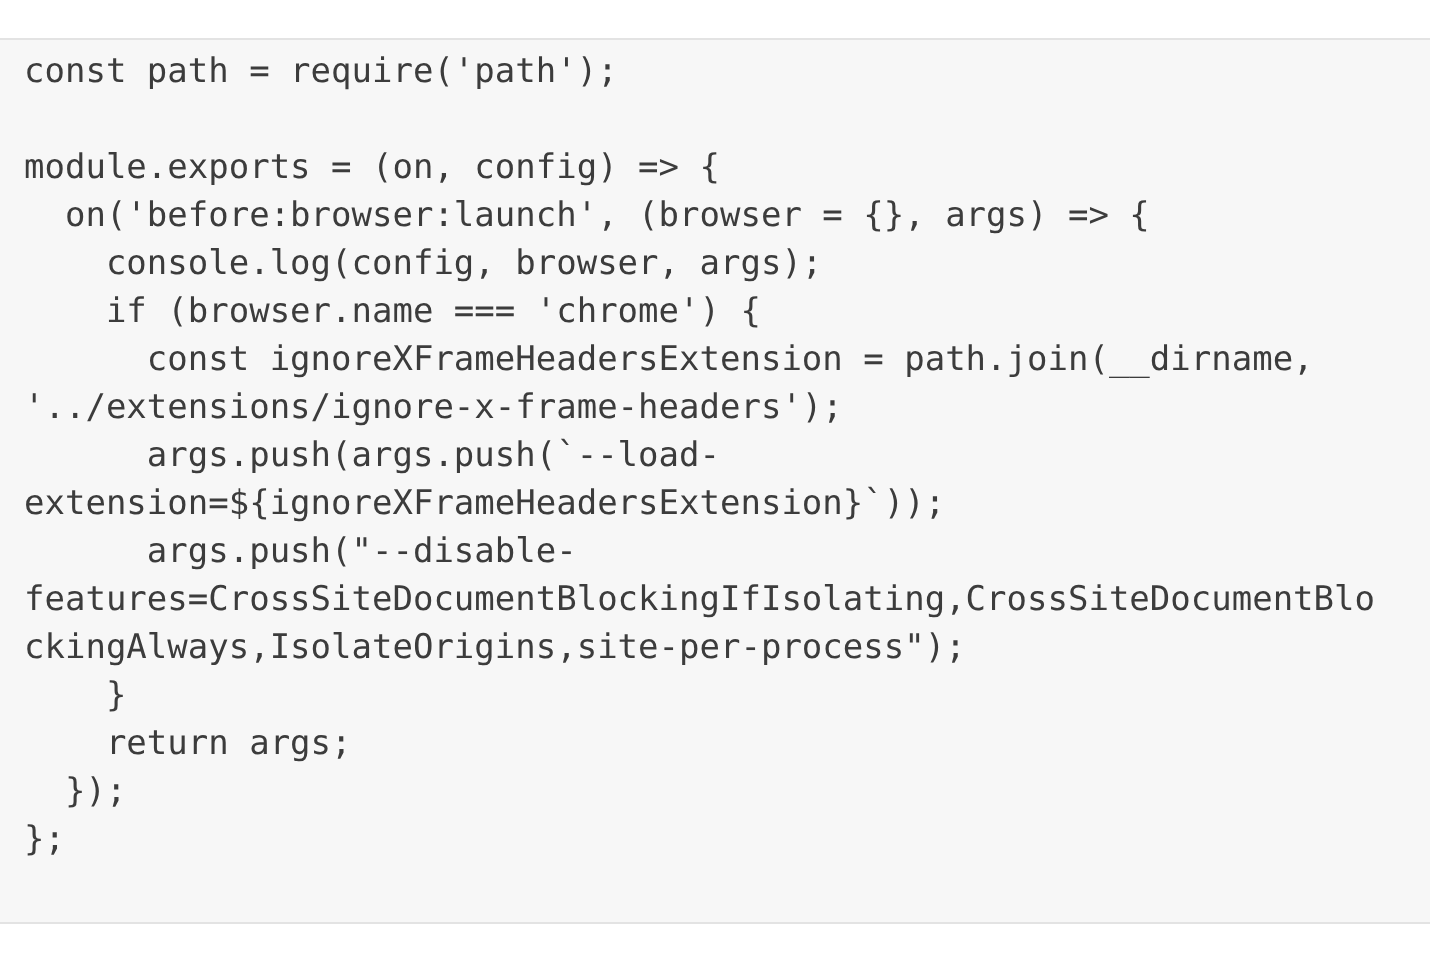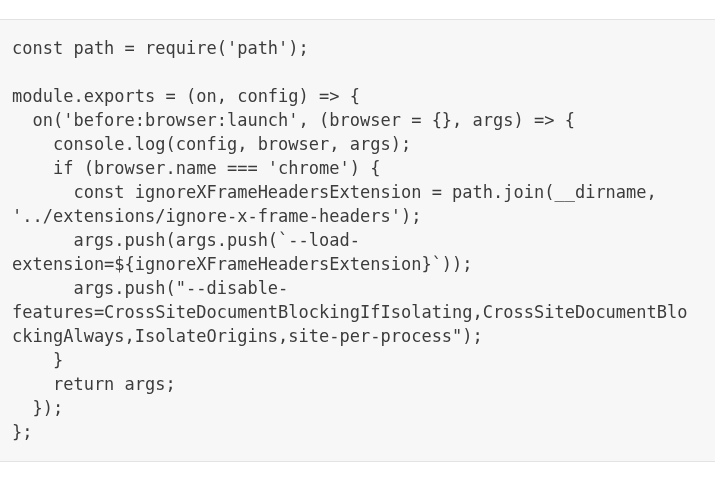--- a/index.html
+++ b/index.html
@@ -17,21 +17,21 @@
   .code-block {
     position: absolute;
     left: 0;
     right: 0;
     top: 19px;
     bottom: 18px;
     box-sizing: border-box;
     background: #f7f7f7;
     border-top: 1px solid #e3e3e3;
     border-bottom: 1px solid #e3e3e3;
-    padding: 16px 12px;
+    padding: 4px 12px;
     overflow: hidden;
   }
   .code-block pre {
     margin: 0;
     font-family: "DejaVu Sans Mono", "Liberation Mono", monospace;
     font-size: 17px;
     line-height: 24px;
     color: #3c3c3c;
     white-space: pre;
     font-weight: 400;

